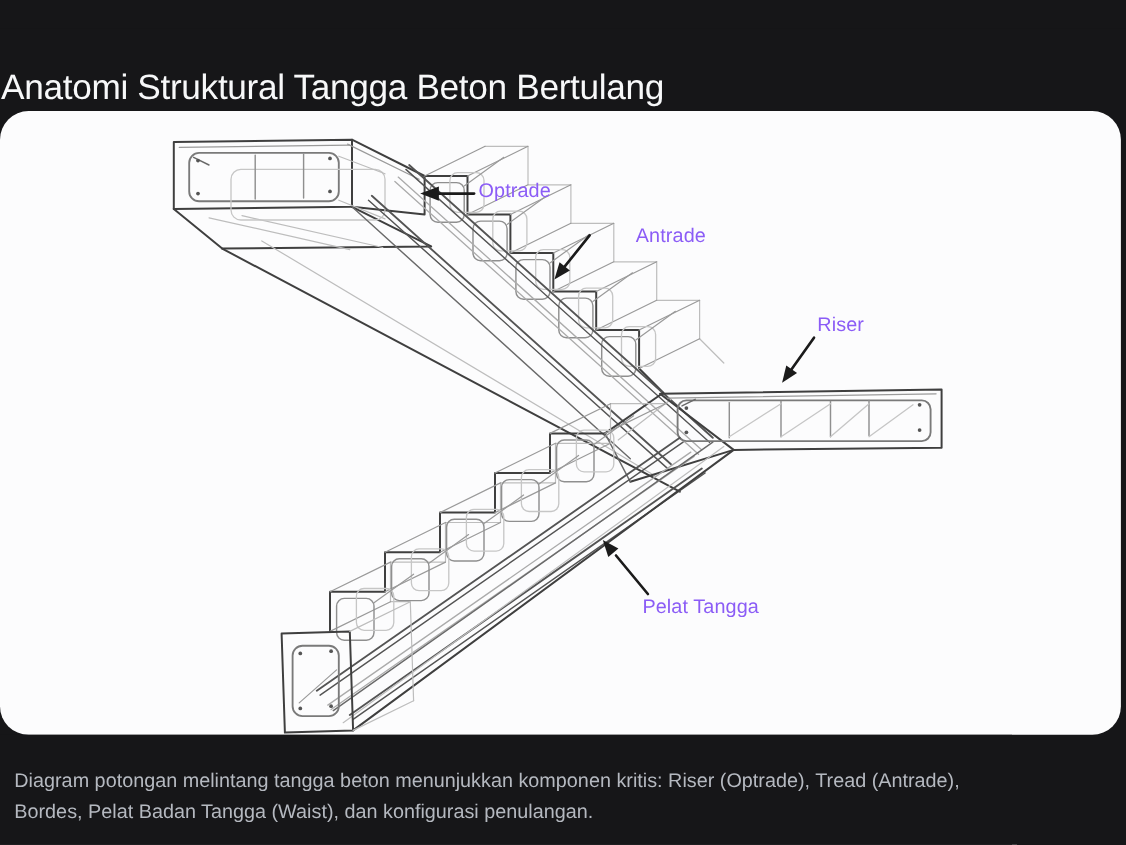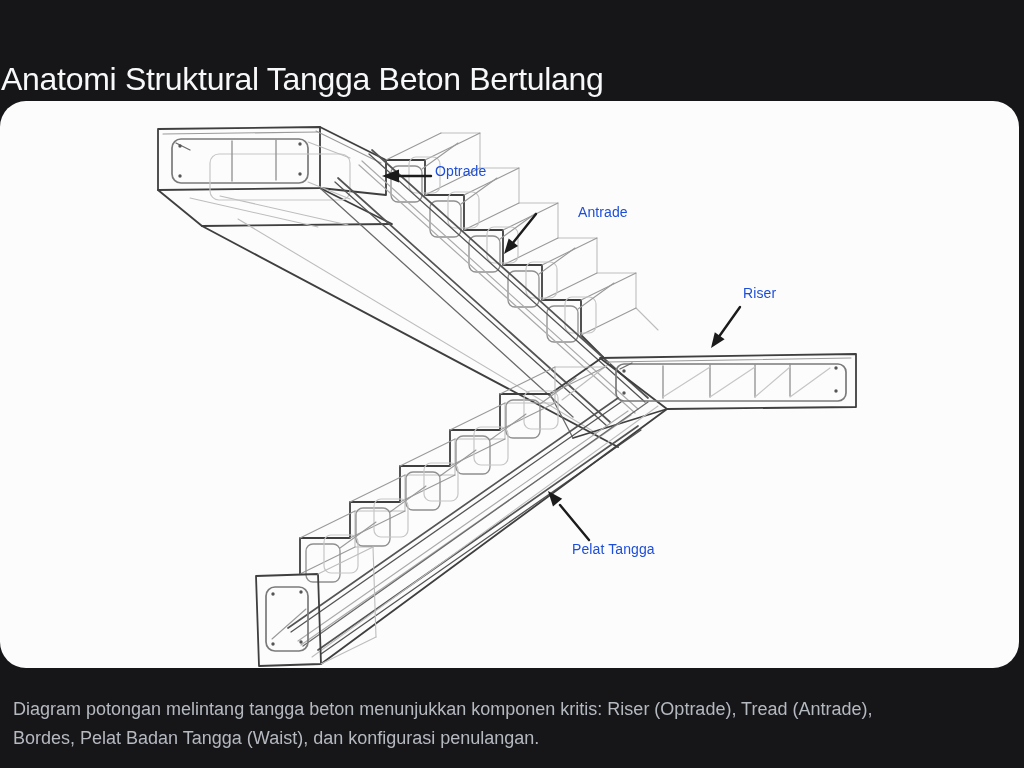--- a/index.html
+++ b/index.html
@@ -32,27 +32,27 @@
   .rebar3{stroke:#c6c6c6;stroke-width:1.2;fill:none;}
   .rail{stroke:#545454;stroke-width:1.7;fill:none;}
   .railb{stroke:#545454;stroke-width:1.3;fill:none;}
   .rail2{stroke:#ababab;stroke-width:1.2;fill:none;}
   .dot{fill:#555;stroke:none;}
   .arrow-shaft{stroke:#1b1b1b;stroke-width:2.4;fill:none;}
   .arrow-head{fill:#1b1b1b;stroke:none;}
   svg line,svg path,svg rect{stroke-linecap:round;stroke-linejoin:round;}
   
   .dlabel{
-    position:absolute;color:#1d4ed8;font-size:14px;font-weight:500;
+    position:absolute;color:#8b5cf6;font-size:18px;font-weight:500;
     letter-spacing:0.1px;white-space:nowrap;
   }
   .lbl-optrade{left:435px;top:62px;}
   .lbl-antrade{left:542px;top:103px;margin-left:36px;}
   .lbl-bordes{left:743px;top:184px;}
-  .lbl-pelat{left:572px;top:440px;text-align:center;}
+  .lbl-pelat{left:584px;top:440px;text-align:center;}
   
   .ftr{
     position:absolute;left:0;top:668px;width:920px;height:100px;background:#161618;
   }
   .ftr p{
     margin:0;padding:27px 0 0 13px;max-width:985px;
     font-size:18px;line-height:28.5px;font-weight:400;color:#b5b9c0;
   }
 </style>
 </head>

